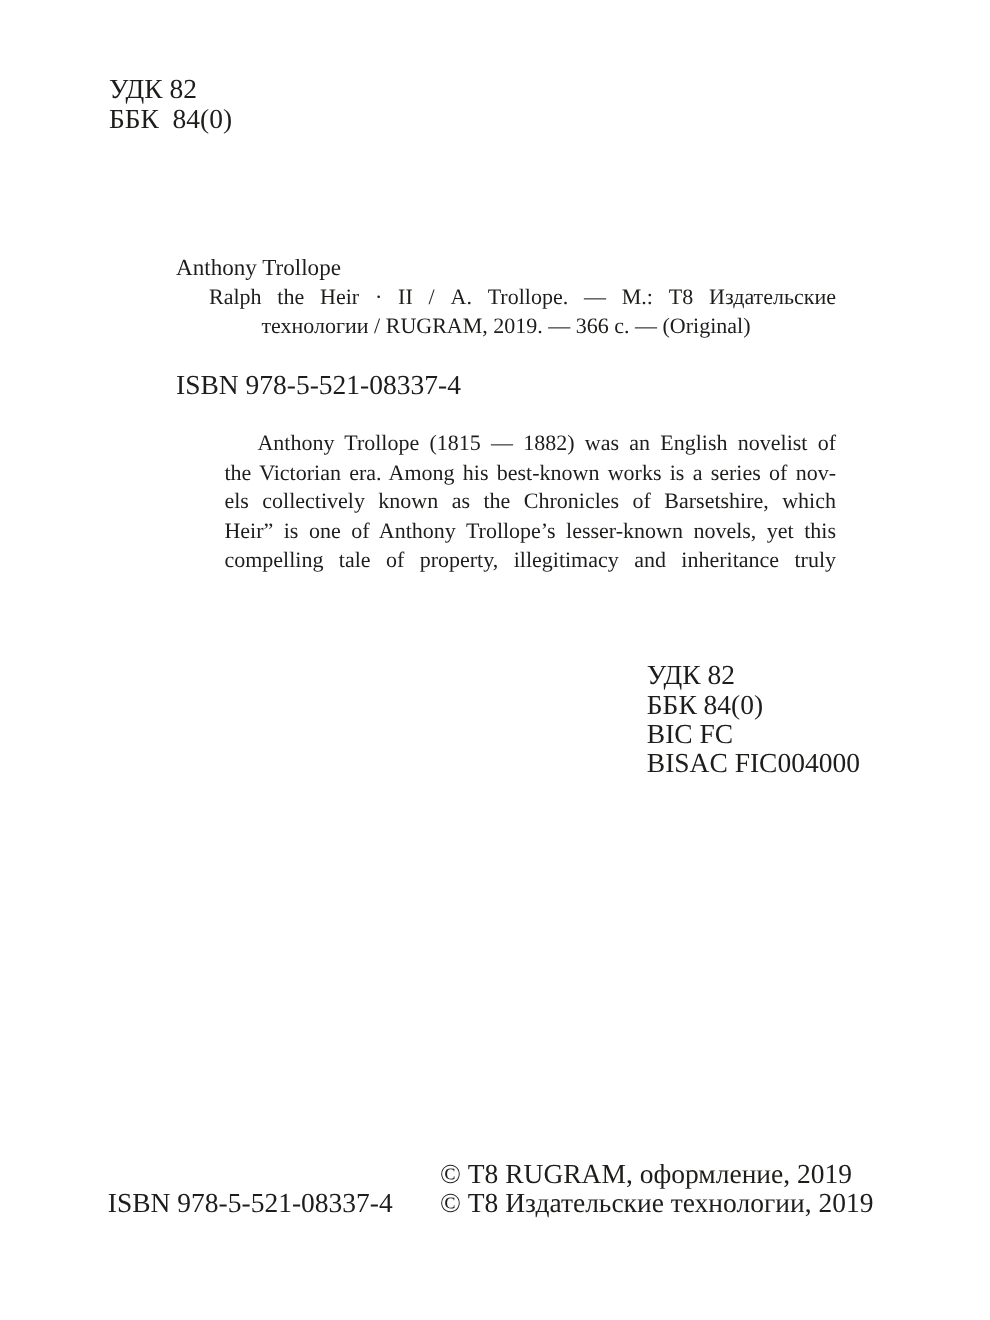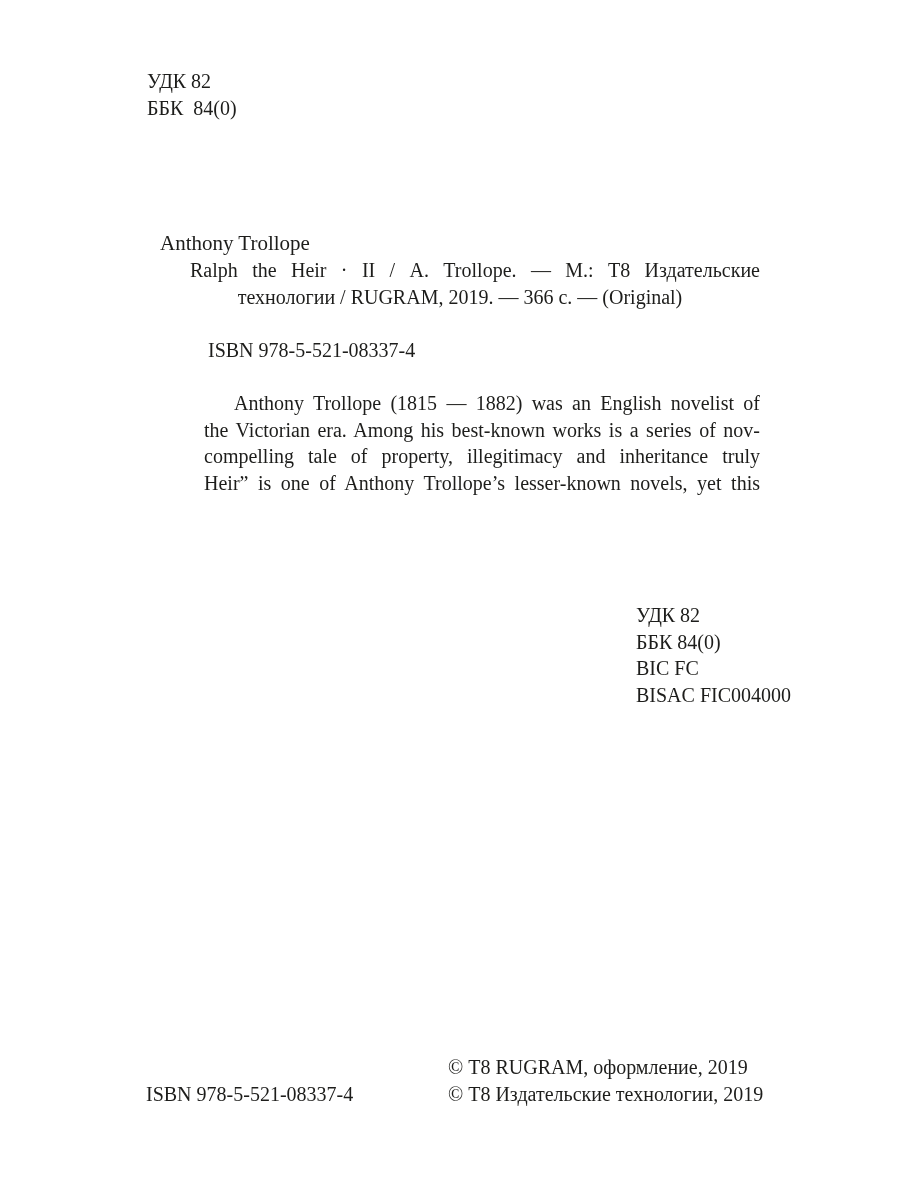--- a/index.html
+++ b/index.html
@@ -12,24 +12,23 @@
     width: 900px;
     height: 1200px;
     background: #ffffff;
     font-family: "Liberation Serif", serif;
     color: #1d1d1b;
     overflow: hidden;
   }
   .abs { position: absolute; }
 
   .line {
-    font-size: 20px;
+    font-size: 25px;
     line-height: 27px;
     white-space: pre-wrap;
-    margin-left: 48px;
   }
 
   
   .top-codes { left: 99px; top: 68px; }
 
   
   .citation { left: 160px; top: 230px; width: 600px; }
   .citation .author {
     font-weight: normal;
     font-size: 21px;
@@ -80,22 +79,23 @@
     <div class="author">Anthony Trollope</div>
     <div class="cite-line jline indent">Ralph the Heir · II / А. Trollope. — М.: Т8 Издательские</div>
     <div class="cite-line lline">технологии / RUGRAM, 2019. — 366 с. — (Original)</div>
   </div>
 
   <div class="abs line isbn-top">ISBN 978-5-521-08337-4</div>
 
   <div class="abs annotation">
     <div class="para-line jline indent">Anthony Trollope (1815 — 1882) was an English novelist of</div>
     <div class="para-line jline">the Victorian era. Among his best-known works is a series of nov-</div>
+    <div class="para-line jline">els collectively known as the Chronicles of Barsetshire, which</div>
+    <div class="para-line jline">Heir” is one of Anthony Trollope’s lesser-known novels, yet this</div>
     <div class="para-line jline">compelling tale of property, illegitimacy and inheritance truly</div>
-    <div class="para-line jline">Heir” is one of Anthony Trollope’s lesser-known novels, yet this</div>
   </div>
 
   <div class="abs codes-right">
     <div class="line">УДК 82</div>
     <div class="line">ББК 84(0)</div>
     <div class="line">BIC FC</div>
     <div class="line">BISAC FIC004000</div>
   </div>
 
   <div class="abs line footer-isbn">ISBN 978-5-521-08337-4</div>

